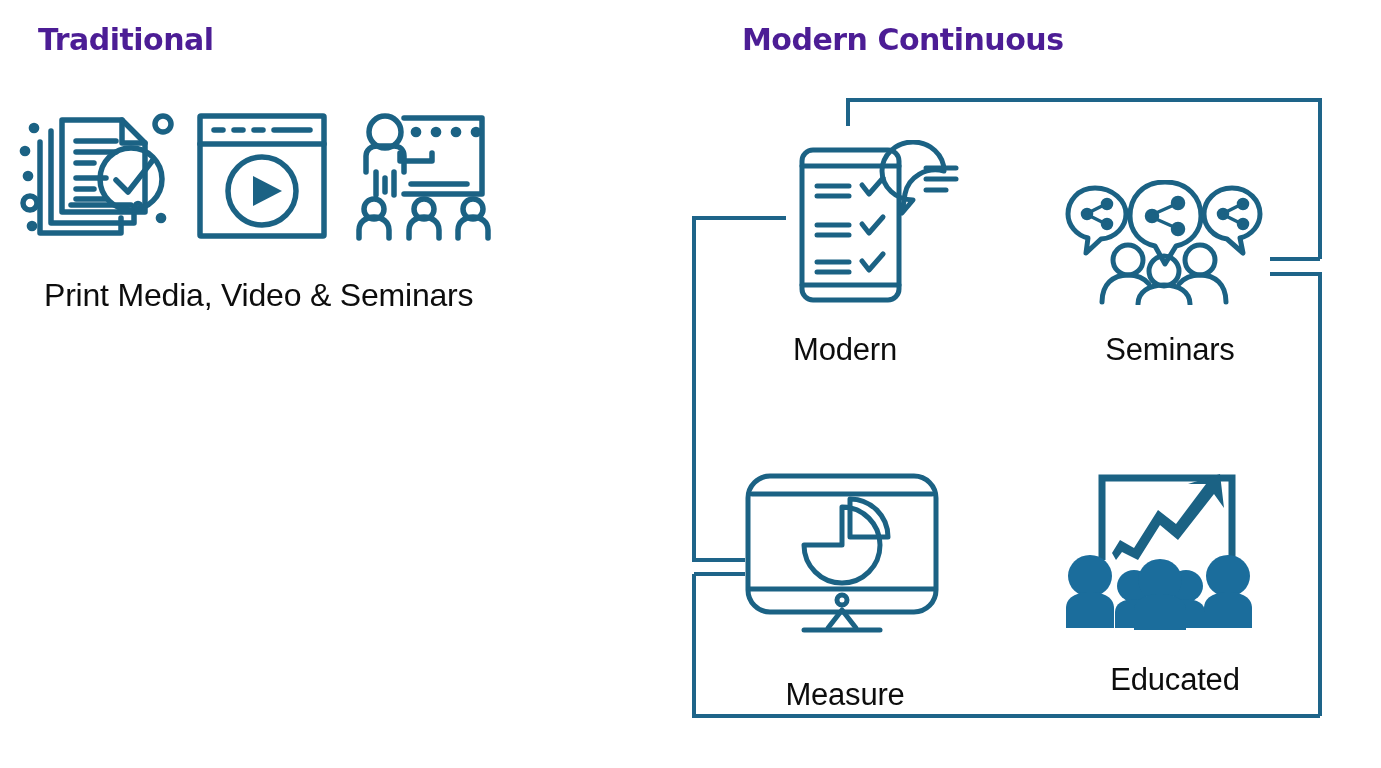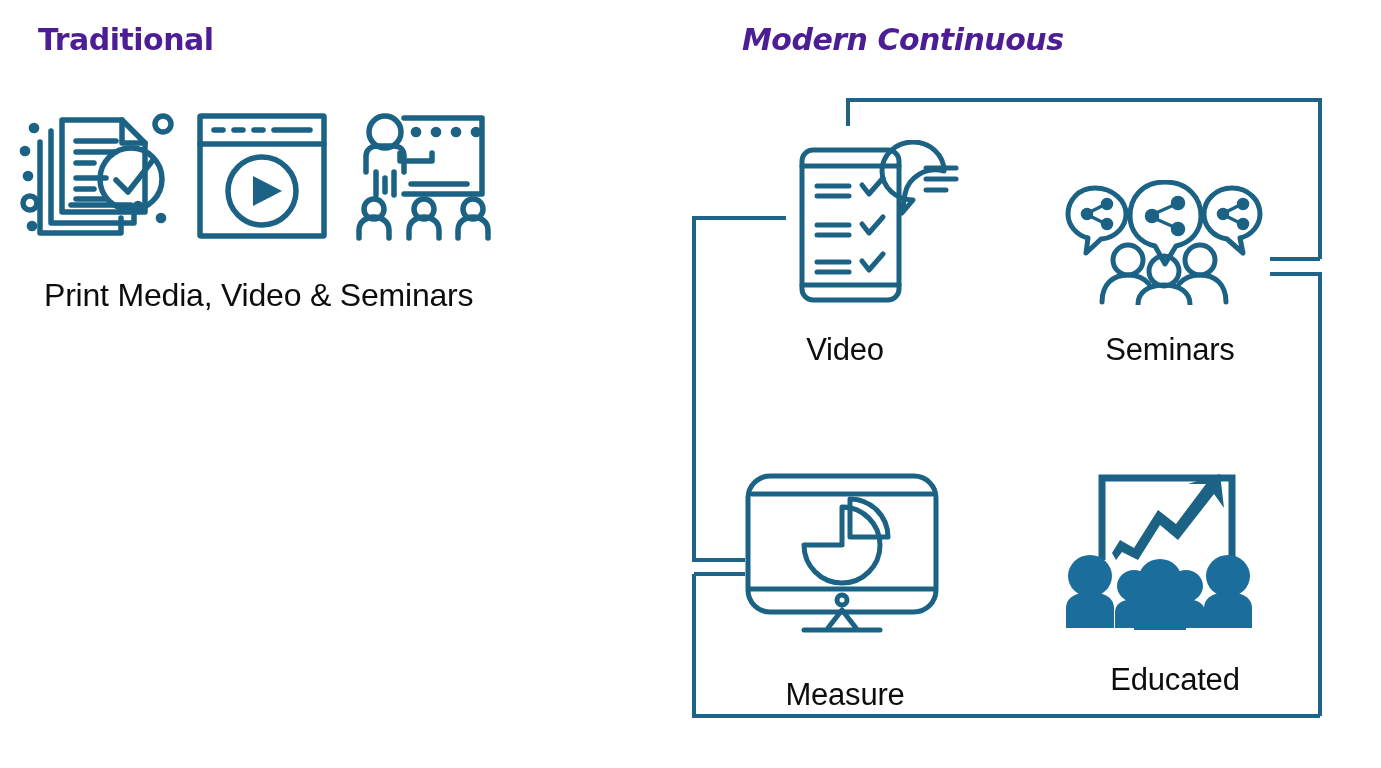--- a/index.html
+++ b/index.html
@@ -19,21 +19,21 @@
   .panel-title {
     position: absolute;
     font-family: "DejaVu Sans", sans-serif;
     font-weight: bold;
     font-size: 30px;
     letter-spacing: -0.5px;
     color: #4c1d95;
     white-space: nowrap;
   }
   #traditional-title { left: 38px; top: 22px; }
-  #modern-title { left: 742px; top: 22px; font-style: italic; }
+  #modern-title { left: 742px; top: 22px; }
 
   .caption {
     position: absolute;
     font-family: "Liberation Sans", sans-serif;
     font-size: 32px;
     color: #0d0d0d;
     white-space: nowrap;
     letter-spacing: -0.2px;
   }
   #traditional-caption { left: 44px; top: 277px; }
@@ -190,21 +190,21 @@
       <path d="M78 121 L85 130 L99 114"></path>
 
       <path d="M167 40 A31 29 0 1 0 136 69 L125 82 L128 63 A31 29 0 0 1 167 40 Z" transform="translate(-7,-9)"></path>
       <path d="M142 28 L172 28"></path>
       <path d="M142 39 L172 39"></path>
       <path d="M142 50 L162 50"></path>
     </g>
   </svg>
 </div>
 
-<div class="node-label" id="label-assess" style="left:745px; top:332px; width:200px;">Video</div>
+<div class="node-label" id="label-assess" style="left:745px; top:332px; width:200px;">Modern</div>
 
 <div class="cycle-icon" id="icon-educated">
   <svg width="210" height="125" viewBox="0 0 210 125" fill="none">
     <g stroke="#1b6284" stroke-width="5" fill="none" stroke-linecap="round" stroke-linejoin="round">
 
       <path d="M35 8 C18 8 8 21 8 34 C8 45 16 55 28 58 L26 73 L41 59 C56 58 66 46 66 34 C66 21 53 8 35 8 Z"></path>
 
       <path d="M105 2 C82 2 70 18 70 36 C70 51 80 63 95 66 L105 84 L116 66 C131 63 141 51 141 36 C141 18 128 2 105 2 Z"></path>
 
       <path d="M172 8 C155 8 144 21 144 34 C144 46 153 57 167 59 L183 73 L180 58 C192 55 200 45 200 34 C200 21 189 8 172 8 Z"></path>

